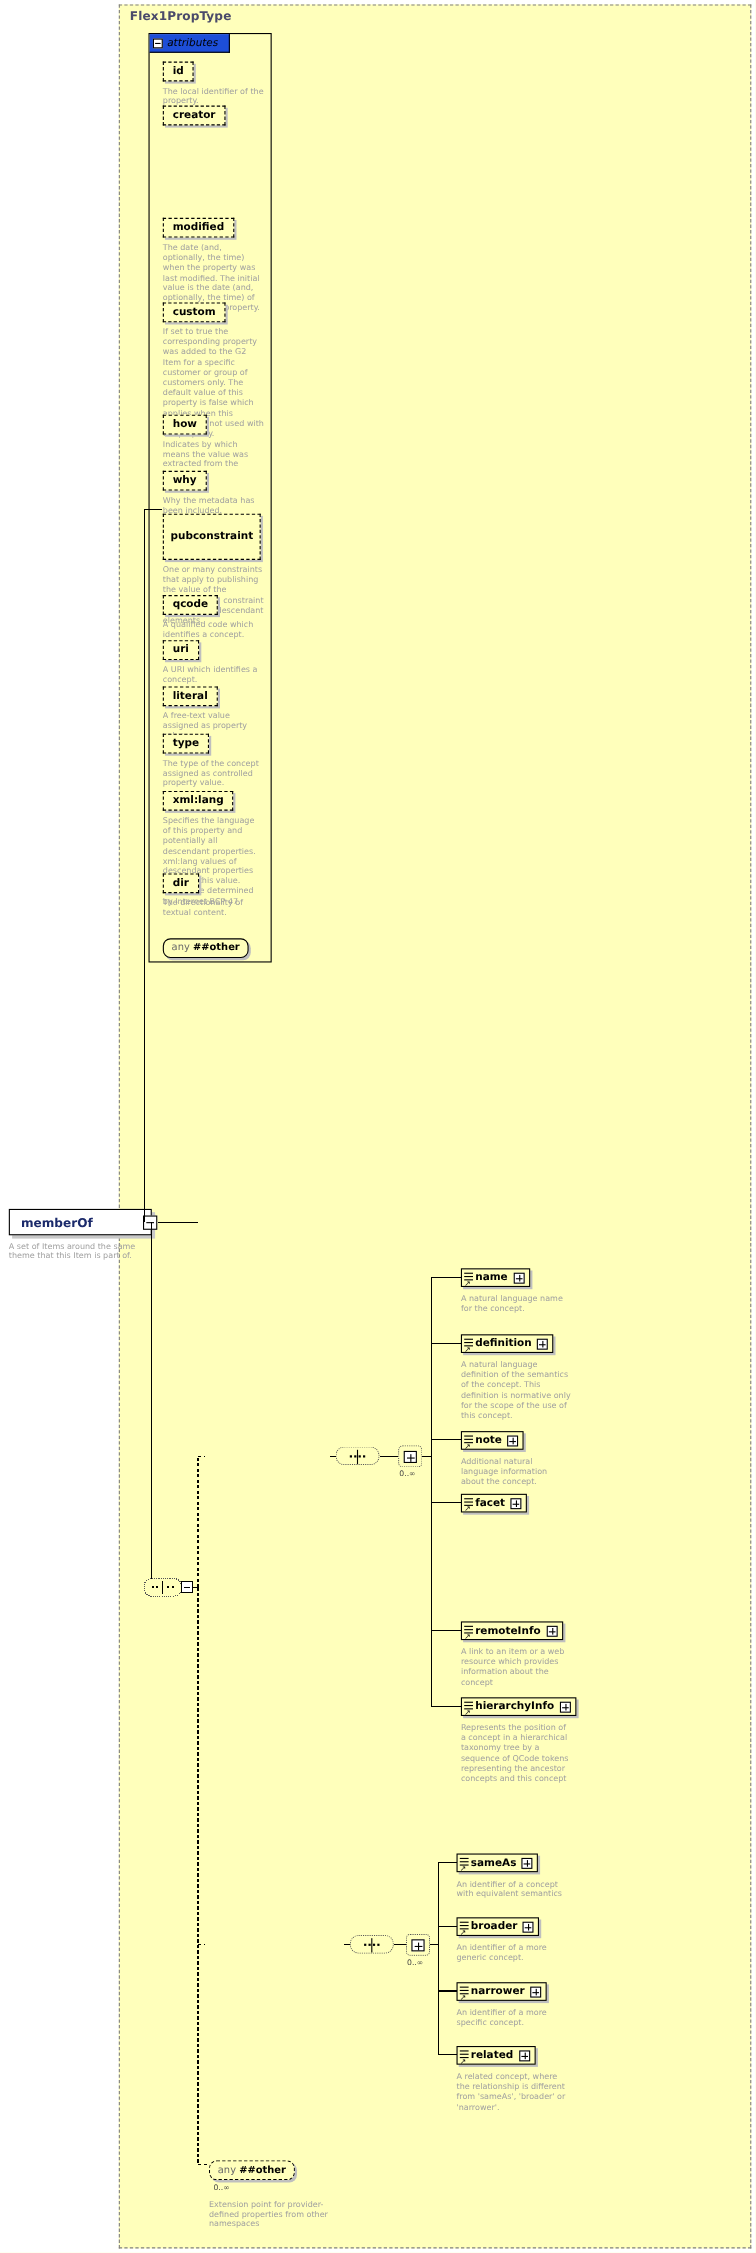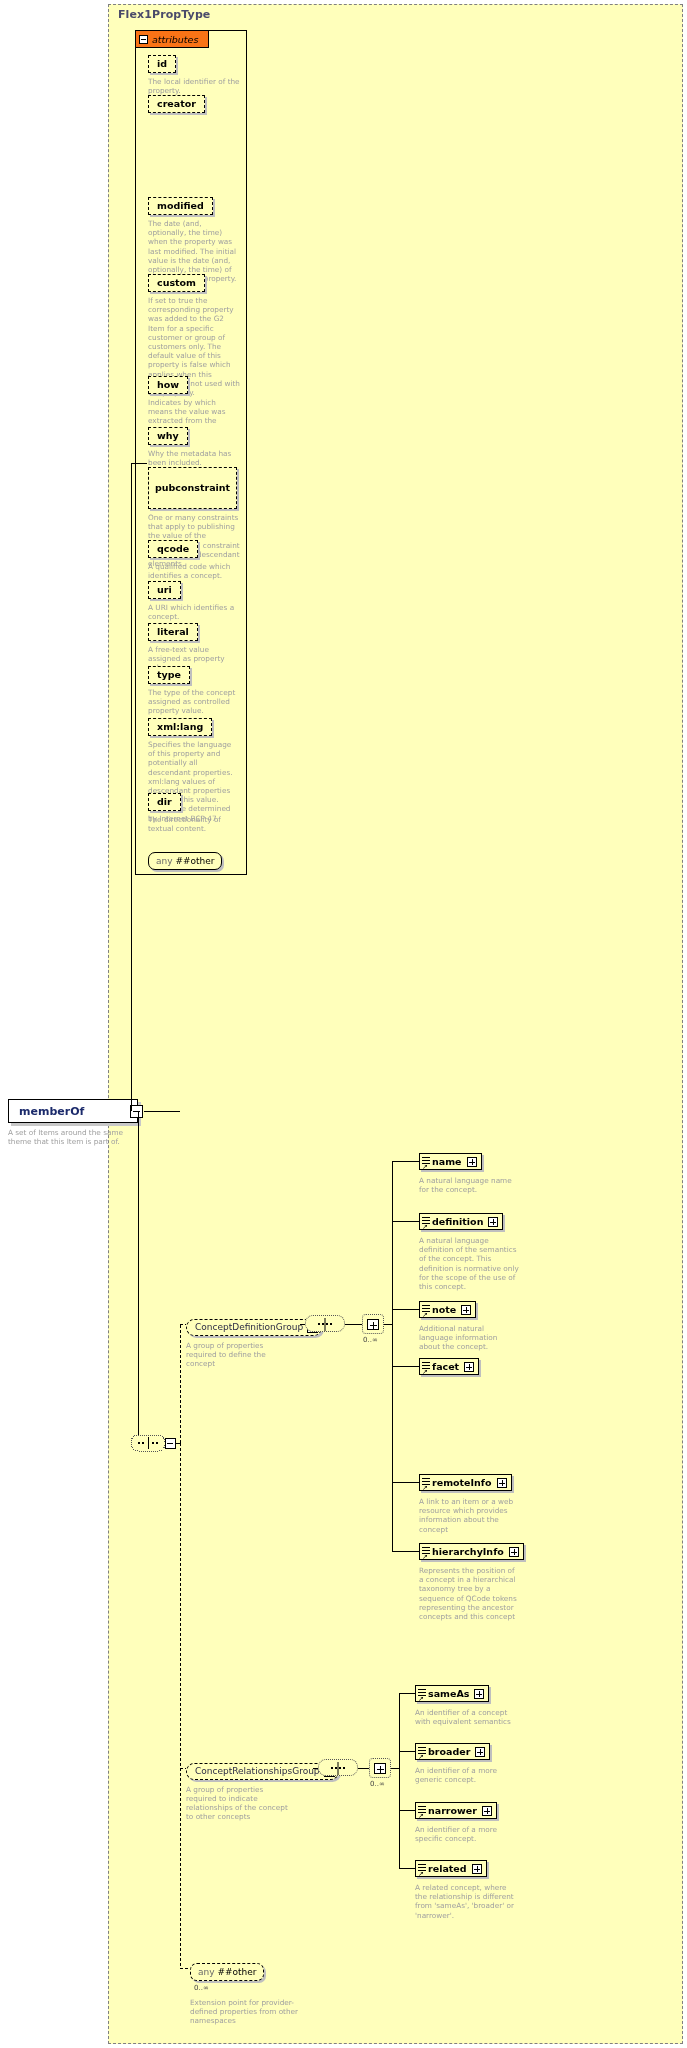--- a/index.html
+++ b/index.html
@@ -32,21 +32,21 @@
   .attr-box {
     position:absolute;
     left:135px; top:30px;
     width:112px; height:845px;
     background:#ffffbb;
     border:1px solid #000;
   }
   .attr-tab {
     position:absolute; left:136px; top:31px;
     width:73px; height:17px;
-    background:#f97316;
+    background:#1d4ed8;
     border-right:1px solid #000;
     border-bottom:1px solid #000;
     display:flex; align-items:center;
     padding-left:3px;
   }
   .minus-sq {
     width:9px; height:9px; border:1px solid #000;
     background:#fff; display:inline-block; position:relative;
     flex:0 0 auto;
   }
@@ -86,21 +86,21 @@
     border:1px solid #000;
     border-radius:7px;
     background:#ffffbb;
     padding:2px 7px;
     font-size:9px; color:#000;
     box-shadow:2px 2px 0 #bfbfbf;
     white-space:nowrap;
     line-height:12px;
   }
   .any-node .a-any { color:#6b6b6b; }
-  .any-node .a-other { font-weight:normal; color:#000; }
+  .any-node .a-other { font-weight:bold; color:#000; }
   .any-node.dashed { border-style:dashed; }
 
   
   .root-el {
     position:absolute; left:8px; top:1099px;
     width:130px;
   }
   .root-box {
     border:1px solid #000; background:#fff;
     height:24px; width:130px;
@@ -300,27 +300,20 @@
   </div>
 
   <div class="root-el">
     <div class="root-box">
       <span class="root-label">memberOf</span>
       <span class="root-minus"></span>
     </div>
   </div>
   <div class="root-desc">A set of Items around the same theme that this Item is part of.</div>
 
-  <div class="grp" style="left:186px; top:1315px;">
-    <div class="grp-box">
-      <span class="grp-label">ConceptDefinitionGroup</span>
-      <span class="grp-minus"></span>
-    </div>
-    <div class="grp-desc">A group of properties required to define the concept</div>
-  </div>
 
   <div class="seq-conn" style="left:305px; top:1315px;">
     <span class="vbar"></span>
     <span class="dots">
         <span></span>
         <span></span>
         <span></span>
         <span></span>
       </span>
   </div>
@@ -406,27 +399,20 @@
           <i></i>
           <i></i>
         </span>
       <span class="el-label">hierarchyInfo</span>
       <span class="el-plus"></span>
       <span class="el-arrow">↗</span>
     </div>
     <div class="el-desc">Represents the position of a concept in a hierarchical taxonomy tree by a sequence of QCode tokens representing the ancestor concepts and this concept</div>
   </div>
 
-  <div class="grp" style="left:186px; top:1759px;">
-    <div class="grp-box">
-      <span class="grp-label">ConceptRelationshipsGroup</span>
-      <span class="grp-minus"></span>
-    </div>
-    <div class="grp-desc">A group of properties required to indicate relationships of the concept to other concepts</div>
-  </div>
 
   <div class="seq-conn" style="left:318px; top:1759px;">
     <span class="vbar"></span>
     <span class="dots">
         <span></span>
         <span></span>
         <span></span>
         <span></span>
       </span>
   </div>

